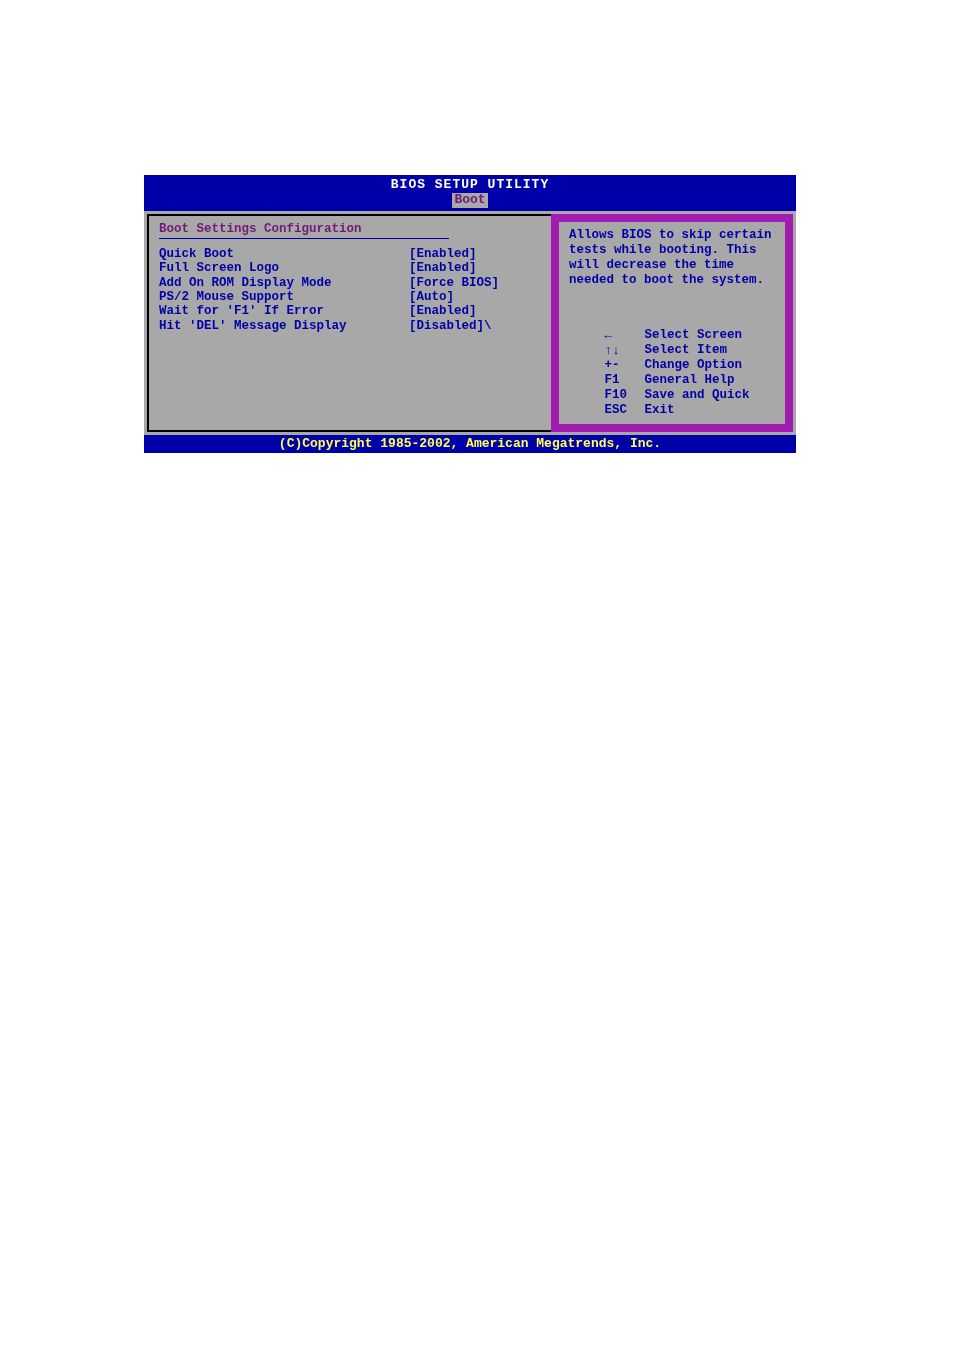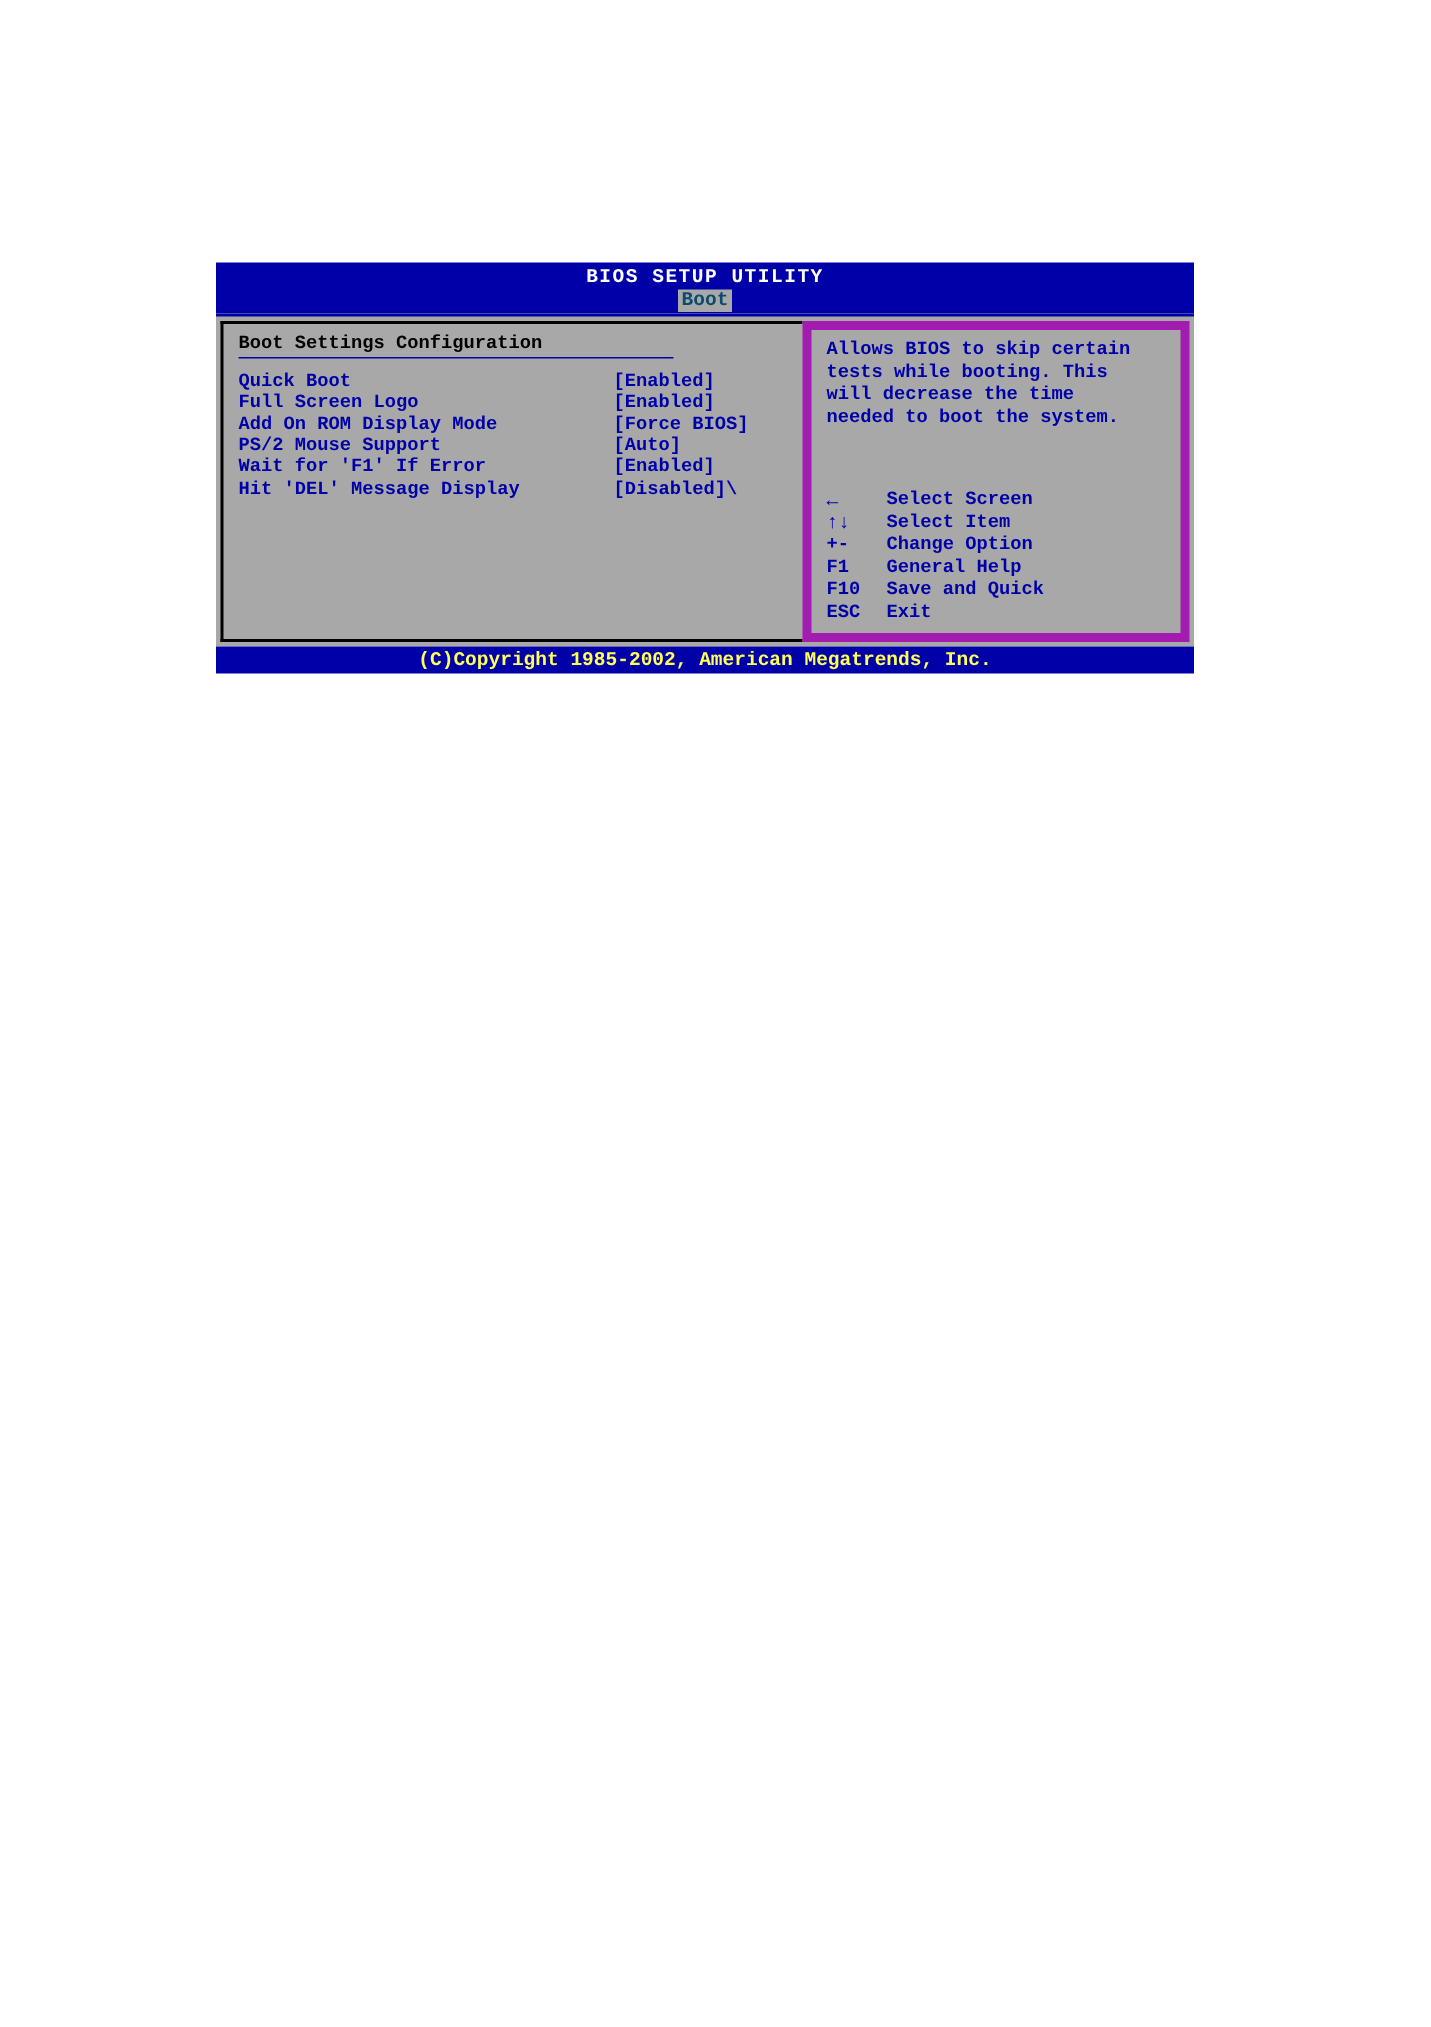--- a/index.html
+++ b/index.html
@@ -29,21 +29,21 @@
   .header-bar .utility-title {
     letter-spacing: 1px;
   }
   .tab-row {
     display: block;
     margin-top: 1px;
   }
   .tab-active {
     display: inline-block;
     background: #a8a8a8;
-    color: #0c4a6e;
+    color: #701a75;
     padding: 0 2px;
     font-weight: bold;
   }
   .content-row {
     display: flex;
     align-items: stretch;
     background: #a8a8a8;
     border-top: 2px solid #0000a8;
   }
   .left-panel {
@@ -51,21 +51,21 @@
     border: 2px solid #000000;
     border-right: none;
     margin: 3px 0 3px 3px;
     padding: 6px 10px 90px 10px;
     color: #0000a8;
     font-size: 12.5px;
     font-weight: bold;
     line-height: 1.15;
   }
   .section-title {
-    color: #000000;
+    color: #701a75;
     margin-bottom: 2px;
     white-space: pre;
   }
   .title-underline {
     border-top: 1px solid #0000a8;
     width: 290px;
     height: 0;
     margin-bottom: 8px;
   }
   .setting-row {
@@ -74,30 +74,31 @@
   .setting-label {
     width: 250px;
     white-space: pre;
   }
   .setting-value {
     white-space: pre;
   }
   .right-panel {
     width: 216px;
     flex: 0 0 216px;
-    border: 6px solid #a21caf;
+    border: 8px solid #a21caf;
     margin: 3px 3px 3px 0;
-    padding: 6px 20px 6px 10px;
+    padding: 6px 0 6px 10px;
     color: #0000a8;
     font-size: 12.5px;
     font-weight: bold;
     line-height: 1.2;
     display: flex;
     flex-direction: column;
     justify-content: space-between;
+    align-items: center;
   }
   .help-text {
     white-space: pre-wrap;
   }
   .nav-block {
     margin-top: 40px;
   }
   .nav-row {
     display: flex;
     align-items: center;

